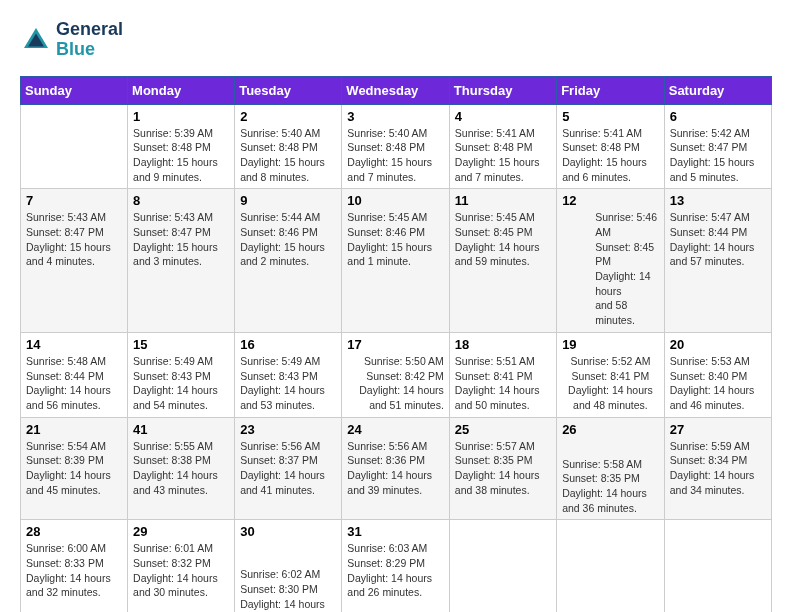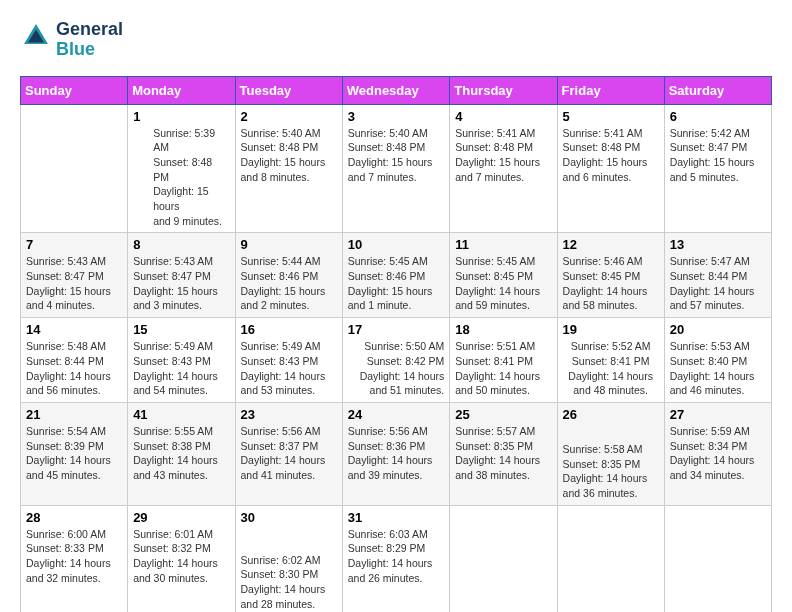--- a/index.html
+++ b/index.html
@@ -11,21 +11,21 @@
       padding: 20px;
     }
     .header {
       display: flex;
       justify-content: space-between;
       align-items: flex-start;
       margin-bottom: 16px;
     }
     .logo {
       display: flex;
-      align-items: flex-start;
+      align-items: center;
       gap: 4px;
     }
     .logo-text {
       font-size: 18px;
       font-weight: bold;
       color: #1a3a5c;
       line-height: 1.1;
     }
     .logo-text span {
       color: #2196a8;
@@ -45,21 +45,21 @@
     .location {
       font-size: 16px;
       color: #333;
     }
     .calendar {
       width: 100%;
       border-collapse: collapse;
       font-size: 11px;
     }
     .calendar th {
-      background: #d946ef;
+      background: #6d28d9;
       color: #fff;
       padding: 6px 4px;
       text-align: left;
       font-size: 13px;
       font-weight: bold;
       border: 1px solid #2b5ba8;
     }
     .calendar td {
       border: 1px solid #ccc;
       vertical-align: top;
@@ -117,21 +117,21 @@
         <th>Thursday</th>
         <th>Friday</th>
         <th>Saturday</th>
       </tr>
   </thead>
   <tbody id="calendar-body">
   <tr>
         <td class="empty-cell"></td>
         <td>
           <span class="day-number">1</span>
-          <div class="day-info" style="white-space: pre-line; margin-left: 20px;">Sunrise: 5:39 AM
+          <div class="day-info" style="white-space: pre-line;">Sunrise: 5:39 AM
 Sunset: 8:48 PM
 Daylight: 15 hours
 and 9 minutes.</div>
         </td>
         <td>
           <span class="day-number">2</span>
           <div class="day-info" style="white-space: pre-line;">Sunrise: 5:40 AM
 Sunset: 8:48 PM
 Daylight: 15 hours
 and 8 minutes.</div>
@@ -196,21 +196,21 @@
         </td>
         <td>
           <span class="day-number">11</span>
           <div class="day-info" style="white-space: pre-line;">Sunrise: 5:45 AM
 Sunset: 8:45 PM
 Daylight: 14 hours
 and 59 minutes.</div>
         </td>
         <td>
           <span class="day-number">12</span>
-          <div class="day-info" style="white-space: pre-line;">Sunrise: 5:46 AM
+          <div class="day-info" style="white-space: pre-line; margin-left: 33px;">Sunrise: 5:46 AM
 Sunset: 8:45 PM
 Daylight: 14 hours
 and 58 minutes.</div>
         </td>
         <td>
           <span class="day-number">13</span>
           <div class="day-info" style="white-space: pre-line;">Sunrise: 5:47 AM
 Sunset: 8:44 PM
 Daylight: 14 hours
 and 57 minutes.</div>

